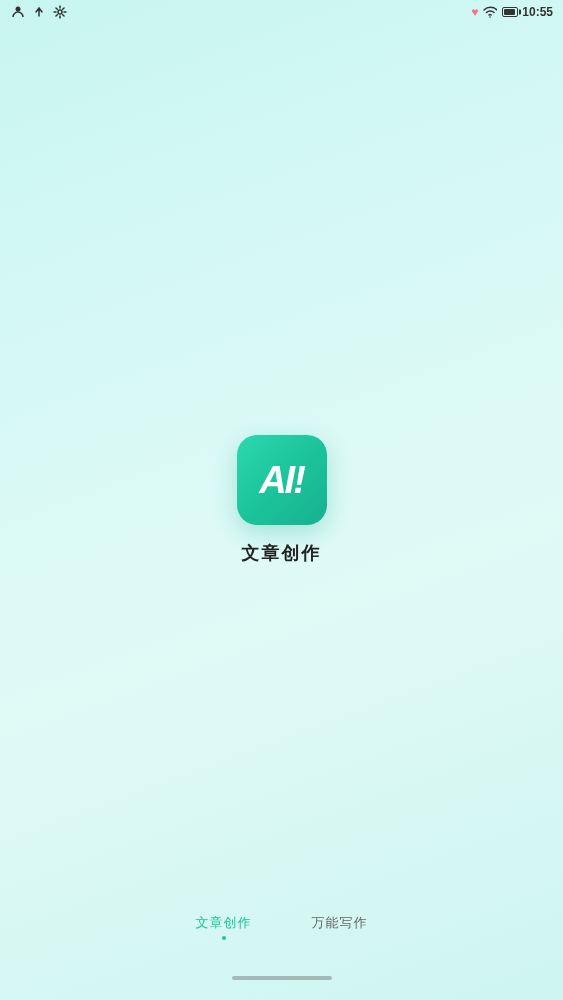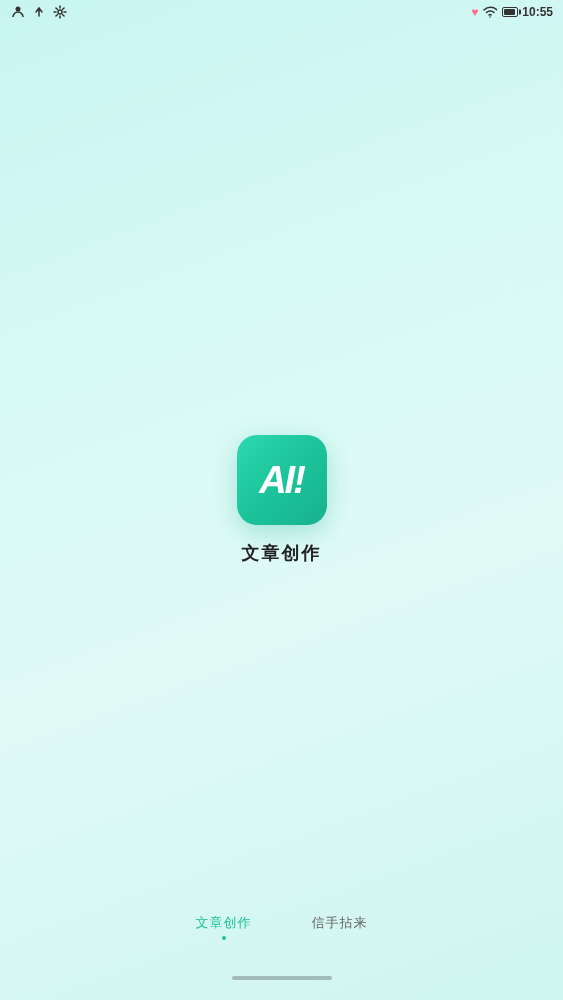--- a/index.html
+++ b/index.html
@@ -235,18 +235,18 @@
     <span class="app-name">文章创作</span>
   </div>
 </div>
 
 <div class="bottom-nav">
   <div class="nav-item active">
     <span class="nav-label">文章创作</span>
     <div class="nav-dot"></div>
   </div>
   <div class="nav-item">
-    <span class="nav-label">信手拈来</span>
+    <span class="nav-label">万能写作</span>
     <div class="nav-dot"></div>
   </div>
 </div>
 
 <div class="bottom-indicator"></div>
 
 </body></html>

